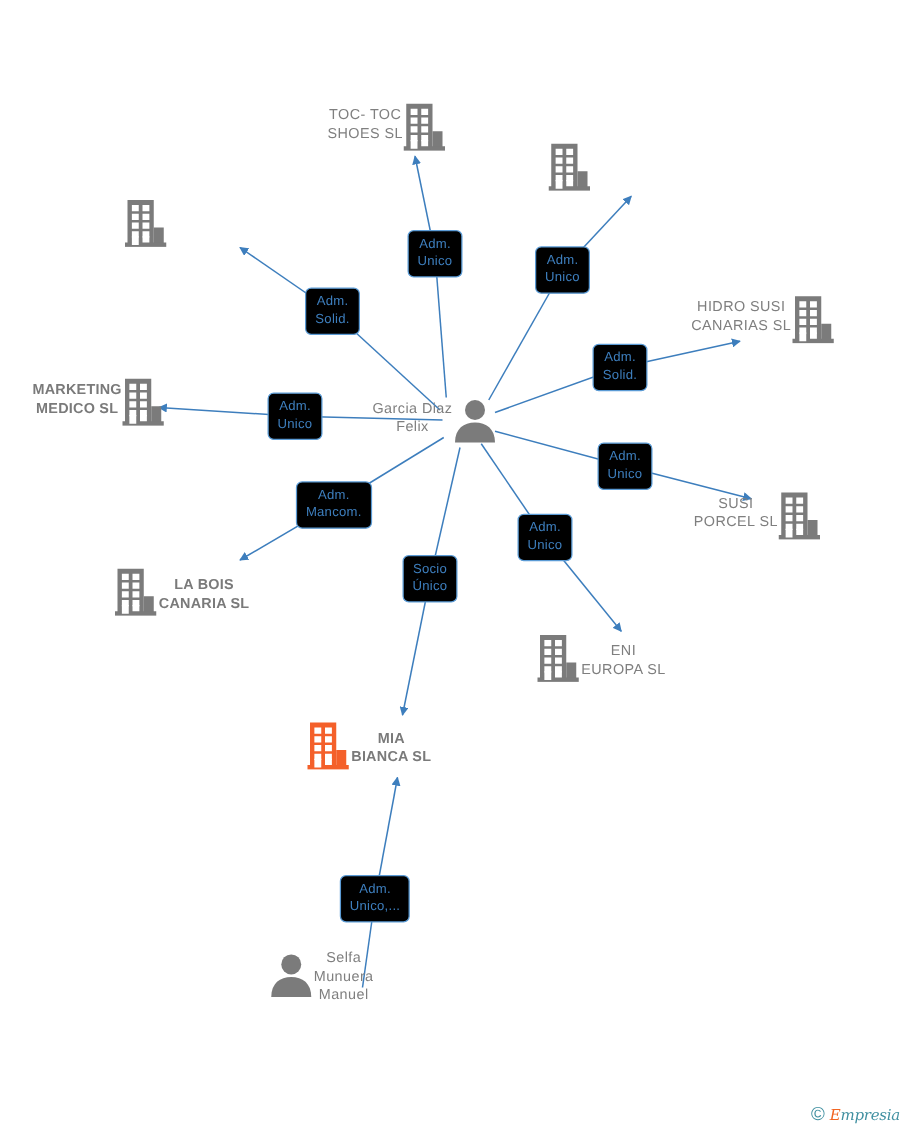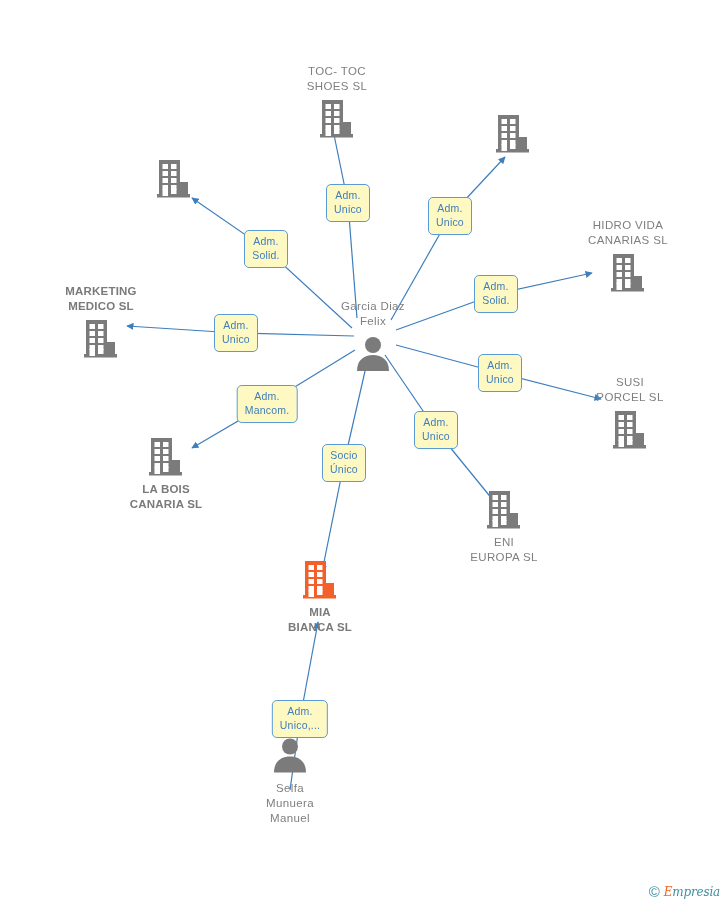--- a/index.html
+++ b/index.html
@@ -23,21 +23,21 @@
     position: absolute;
     left: 0;
     top: 0;
     width: 728px;
     height: 905px;
   }
   .node {
     position: absolute;
     transform: translate(-50%, -50%);
     display: flex;
-    flex-direction: column;
+    flex-direction: row;
     align-items: center;
     width: 150px;
   }
   .node-label {
     font-size: 11.5px;
     line-height: 15px;
     color: #7f7f7f;
     text-align: center;
     letter-spacing: 0.35px;
     white-space: pre-line;
@@ -53,21 +53,21 @@
     width: 36px;
     height: 42px;
     display: block;
   }
   .icon-wrap svg { display: block; }
 
   .edge-label {
     position: absolute;
     transform: translate(-50%, -50%);
     box-sizing: border-box;
-    background: #fef9c3;
+    background: #000000;
     border: 1.4px solid #5b9bd5;
     border-radius: 5px;
     color: #3d7ebd;
     font-size: 10.5px;
     line-height: 13.5px;
     text-align: center;
     padding: 4px 7px 5px 7px;
     white-space: pre-line;
     letter-spacing: 0.2px;
     min-width: 44px;
@@ -191,21 +191,21 @@
               <rect x="15" y="13" width="5.5" height="5" fill="#ffffff"></rect>
               <rect x="15" y="20" width="5.5" height="5" fill="#ffffff"></rect>
               <rect x="15" y="27" width="5.5" height="5" fill="#ffffff"></rect>
               <rect x="6.5" y="31" width="5.5" height="7" fill="#ffffff"></rect>
               <rect x="15" y="31" width="5.5" height="5" fill="#ffffff"></rect>
             </g>
           </svg>
         </span>
       </div>
       <div class="node" style="left: 628px; top: 256px;">
-        <div class="node-label above">HIDRO VIDA
+        <div class="node-label above">HIDRO SUSI
 CANARIAS  SL</div>
         <span class="icon-wrap">
           <svg width="36" height="42" viewBox="0 0 36 42">
             <g>
               <rect x="3" y="2" width="21" height="36" fill="#7b7b7b"></rect>
               <rect x="24" y="24" width="8" height="14" fill="#7b7b7b"></rect>
               <rect x="1" y="36" width="33" height="3.5" fill="#7b7b7b"></rect>
               <rect x="6.5" y="6" width="5.5" height="5" fill="#ffffff"></rect>
               <rect x="6.5" y="13" width="5.5" height="5" fill="#ffffff"></rect>
               <rect x="6.5" y="20" width="5.5" height="5" fill="#ffffff"></rect>

